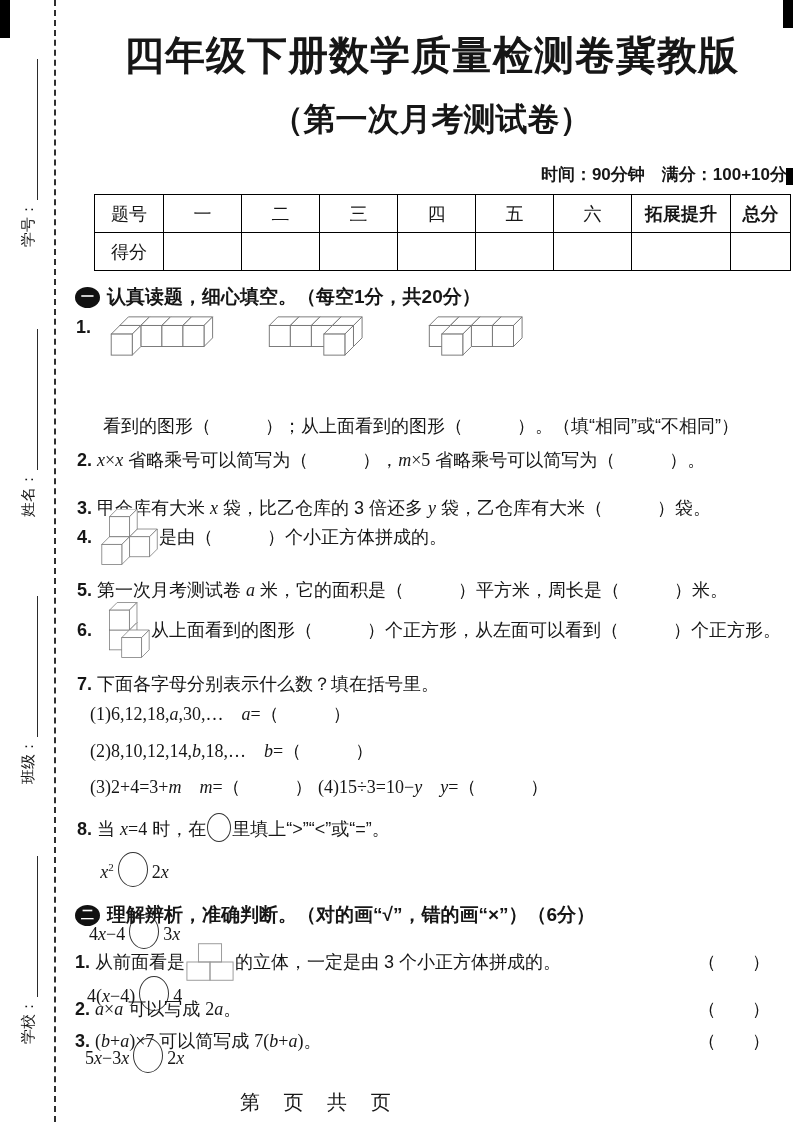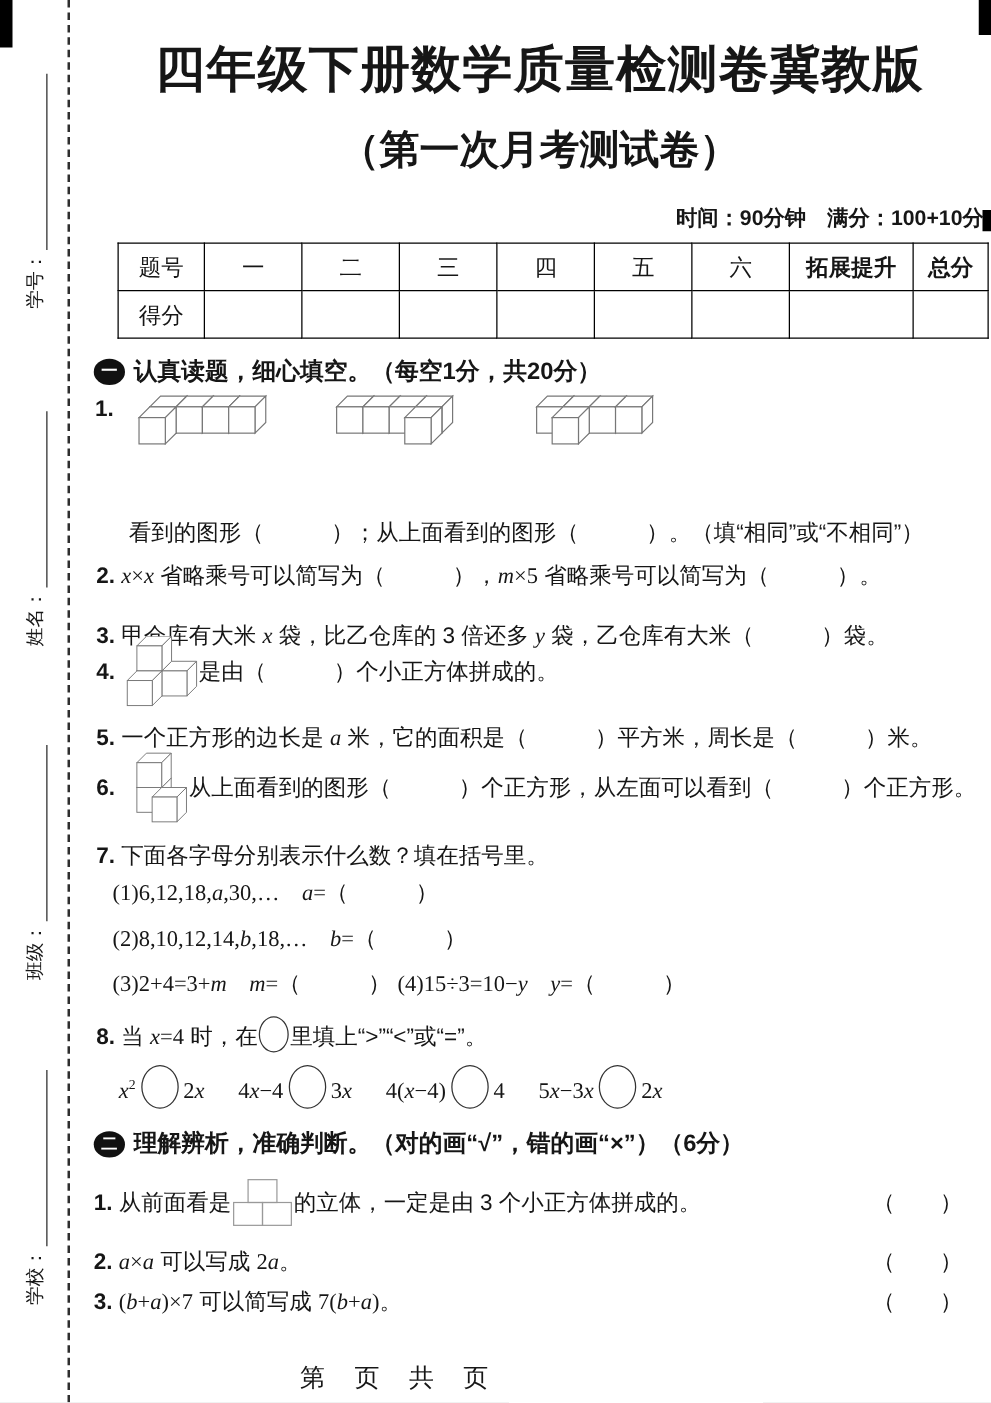--- a/index.html
+++ b/index.html
@@ -196,21 +196,21 @@
         <polygon points="42,10 52,0 52,26 42,36"></polygon>
         <rect x="16" y="10" width="26" height="26"></rect>
       <polygon points="6,46 16,36 42,36 32,46"></polygon>
         <polygon points="32,46 42,36 42,62 32,72"></polygon>
         <rect x="6" y="46" width="26" height="26"></rect>
     </svg>
     <span>是由（　　　）个小正方体拼成的。</span>
   </div>
 
   <div class="abs qrow" style="left:77px;top:577px;">
-    <span class="qnum">5.</span><span><span>一个正方形的边长是 </span><span class="vi">a</span><span> 米，它的面积是（　　　）平方米，周长是（　　　）米。</span></span>
+    <span class="qnum">5.</span><span><span>第一次月考测试卷 </span><span class="vi">a</span><span> 米，它的面积是（　　　）平方米，周长是（　　　）米。</span></span>
   </div>
 
   <div class="abs qrow figrow" style="left:77px;top:601px;height:58px;">
     <span class="qnum">6.</span>
     <svg class="cubes" width="54" height="58" viewBox="0 0 70 76">
       <polygon points="16,38 26,28 52,28 42,38"></polygon>
         <polygon points="42,38 52,28 52,54 42,64"></polygon>
         <rect x="16" y="38" width="26" height="26"></rect>
       <polygon points="16,12 26,2 52,2 42,12"></polygon>
         <polygon points="42,12 52,2 52,28 42,38"></polygon>
@@ -228,21 +228,21 @@
   <div class="abs qrow serifrow" style="left:90px;top:701px;"><span class="vr">(1)6,12,18,</span><span class="vi">a</span><span class="vr">,30,…　</span><span class="vi">a</span><span class="vr">=（　　　）</span></div>
   <div class="abs qrow serifrow" style="left:90px;top:738px;"><span class="vr">(2)8,10,12,14,</span><span class="vi">b</span><span class="vr">,18,…　</span><span class="vi">b</span><span class="vr">=（　　　）</span></div>
   <div class="abs qrow serifrow" style="left:90px;top:774px;display:flex;">
     <span style="display:inline-block;width:228px;"><span class="vr">(3)2+4=3+</span><span class="vi">m</span><span class="vr">　</span><span class="vi">m</span><span class="vr">=（　　　）</span></span>
     <span><span class="vr">(4)15÷3=10−</span><span class="vi">y</span><span class="vr">　</span><span class="vi">y</span><span class="vr">=（　　　）</span></span>
   </div>
 
   <div class="abs qrow" style="left:77px;top:813px;">
     <span class="qnum">8.</span><span><span>当 </span><span class="vi">x</span><span class="vr">=4</span><span> 时，在</span><span class="mcircle"></span><span>里填上“&gt;”“&lt;”或“=”。</span></span>
   </div>
-  <div class="abs qrow serifrow q8items" style="left:95px;top:852px;">
+  <div class="abs qrow serifrow q8items" style="left:85px;top:852px;flex-direction:column;">
     <span><span><span class="vi">x</span><span class="vsup">2</span></span><span class="bcircle"></span><span><span class="vr">2</span><span class="vi">x</span></span></span>
     <span><span><span class="vr">4</span><span class="vi">x</span><span class="vr">−4</span></span><span class="bcircle"></span><span><span class="vr">3</span><span class="vi">x</span></span></span>
     <span><span><span class="vr">4(</span><span class="vi">x</span><span class="vr">−4)</span></span><span class="bcircle"></span><span><span class="vr">4</span></span></span>
     <span><span><span class="vr">5</span><span class="vi">x</span><span class="vr">−3</span><span class="vi">x</span></span><span class="bcircle"></span><span><span class="vr">2</span><span class="vi">x</span></span></span>
   </div>
 
   <div class="abs sec-head" style="top:902px;">
     <span class="badge">二</span>
     <span>理解辨析，准确判断。（对的画“√”，错的画“×”）（6分）</span>
   </div>

